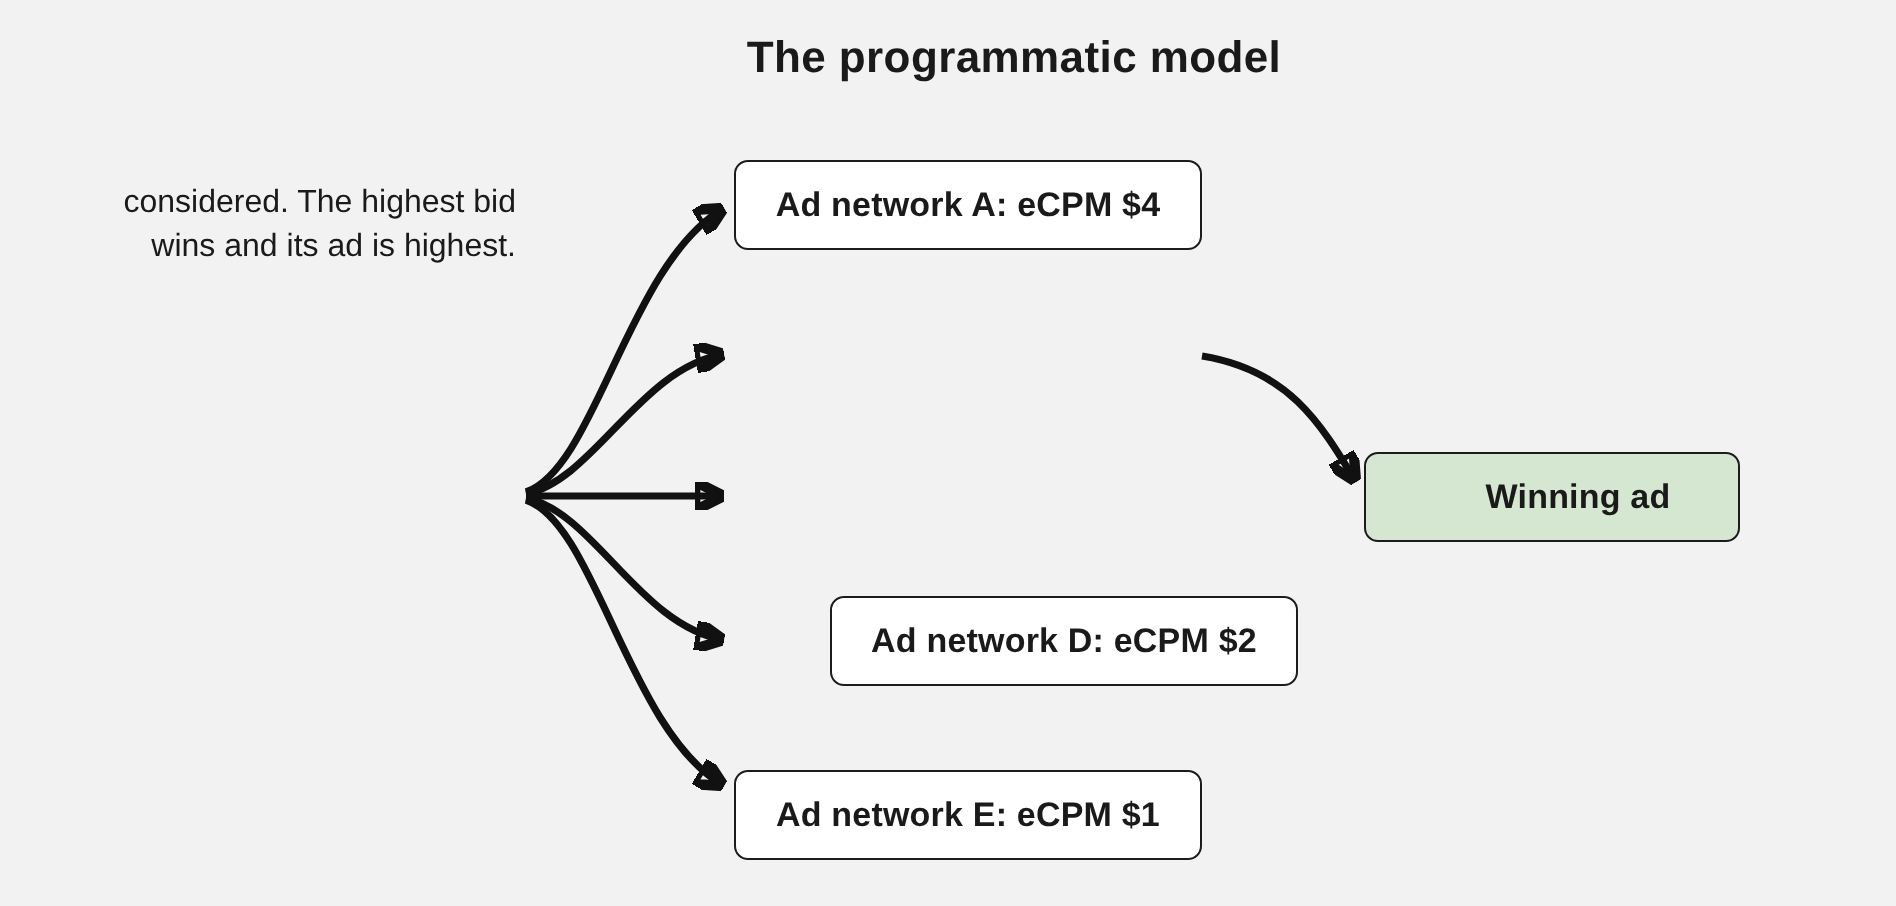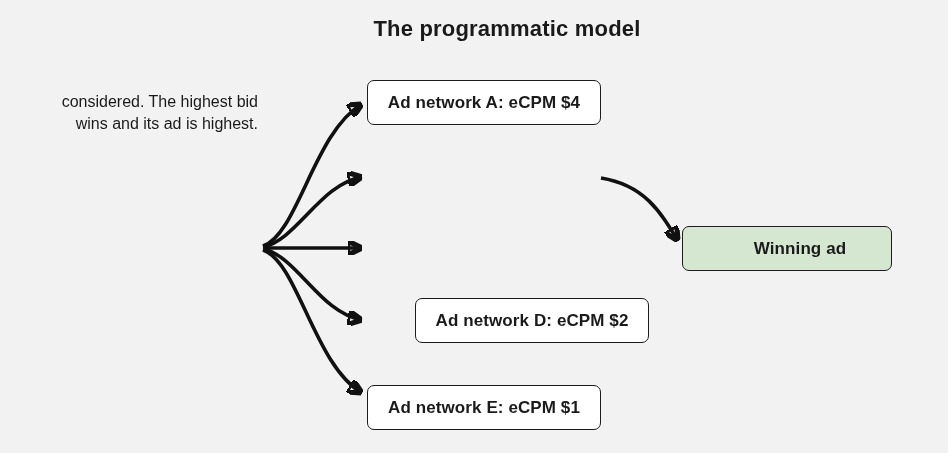--- a/index.html
+++ b/index.html
@@ -23,21 +23,21 @@
     display:flex;align-items:center;justify-content:center;
     font-size:17px;font-weight:700;letter-spacing:.1px;}
   .box.highlight{background:var(--highlight_fill);}
   .ad-request{left:30px;top:226px;width:233px;}
   .network{left:367px;width:234px;}
   .net-0{top:80px;}
   .net-1{top:153px;}
   .net-2{top:226px;}
   .net-3{top:298px;margin-left:48px;}
   .net-4{top:371px;margin-top:14px;}
-  .winning{left:682px;top:226px;width:210px;padding-left:26px;}
+  .winning{left:682px;top:226px;width:188px;padding-left:26px;}
   svg.arrows{position:absolute;left:0;top:0;width:948px;height:453px;
     pointer-events:none;}
   svg.arrows path{stroke:var(--arrow);stroke-width:3.6;fill:none;}
   .arrowhead{fill:var(--arrow);stroke:none;}
 </style>
 </head>
 <body>
 
 <div class="canvas">
 

